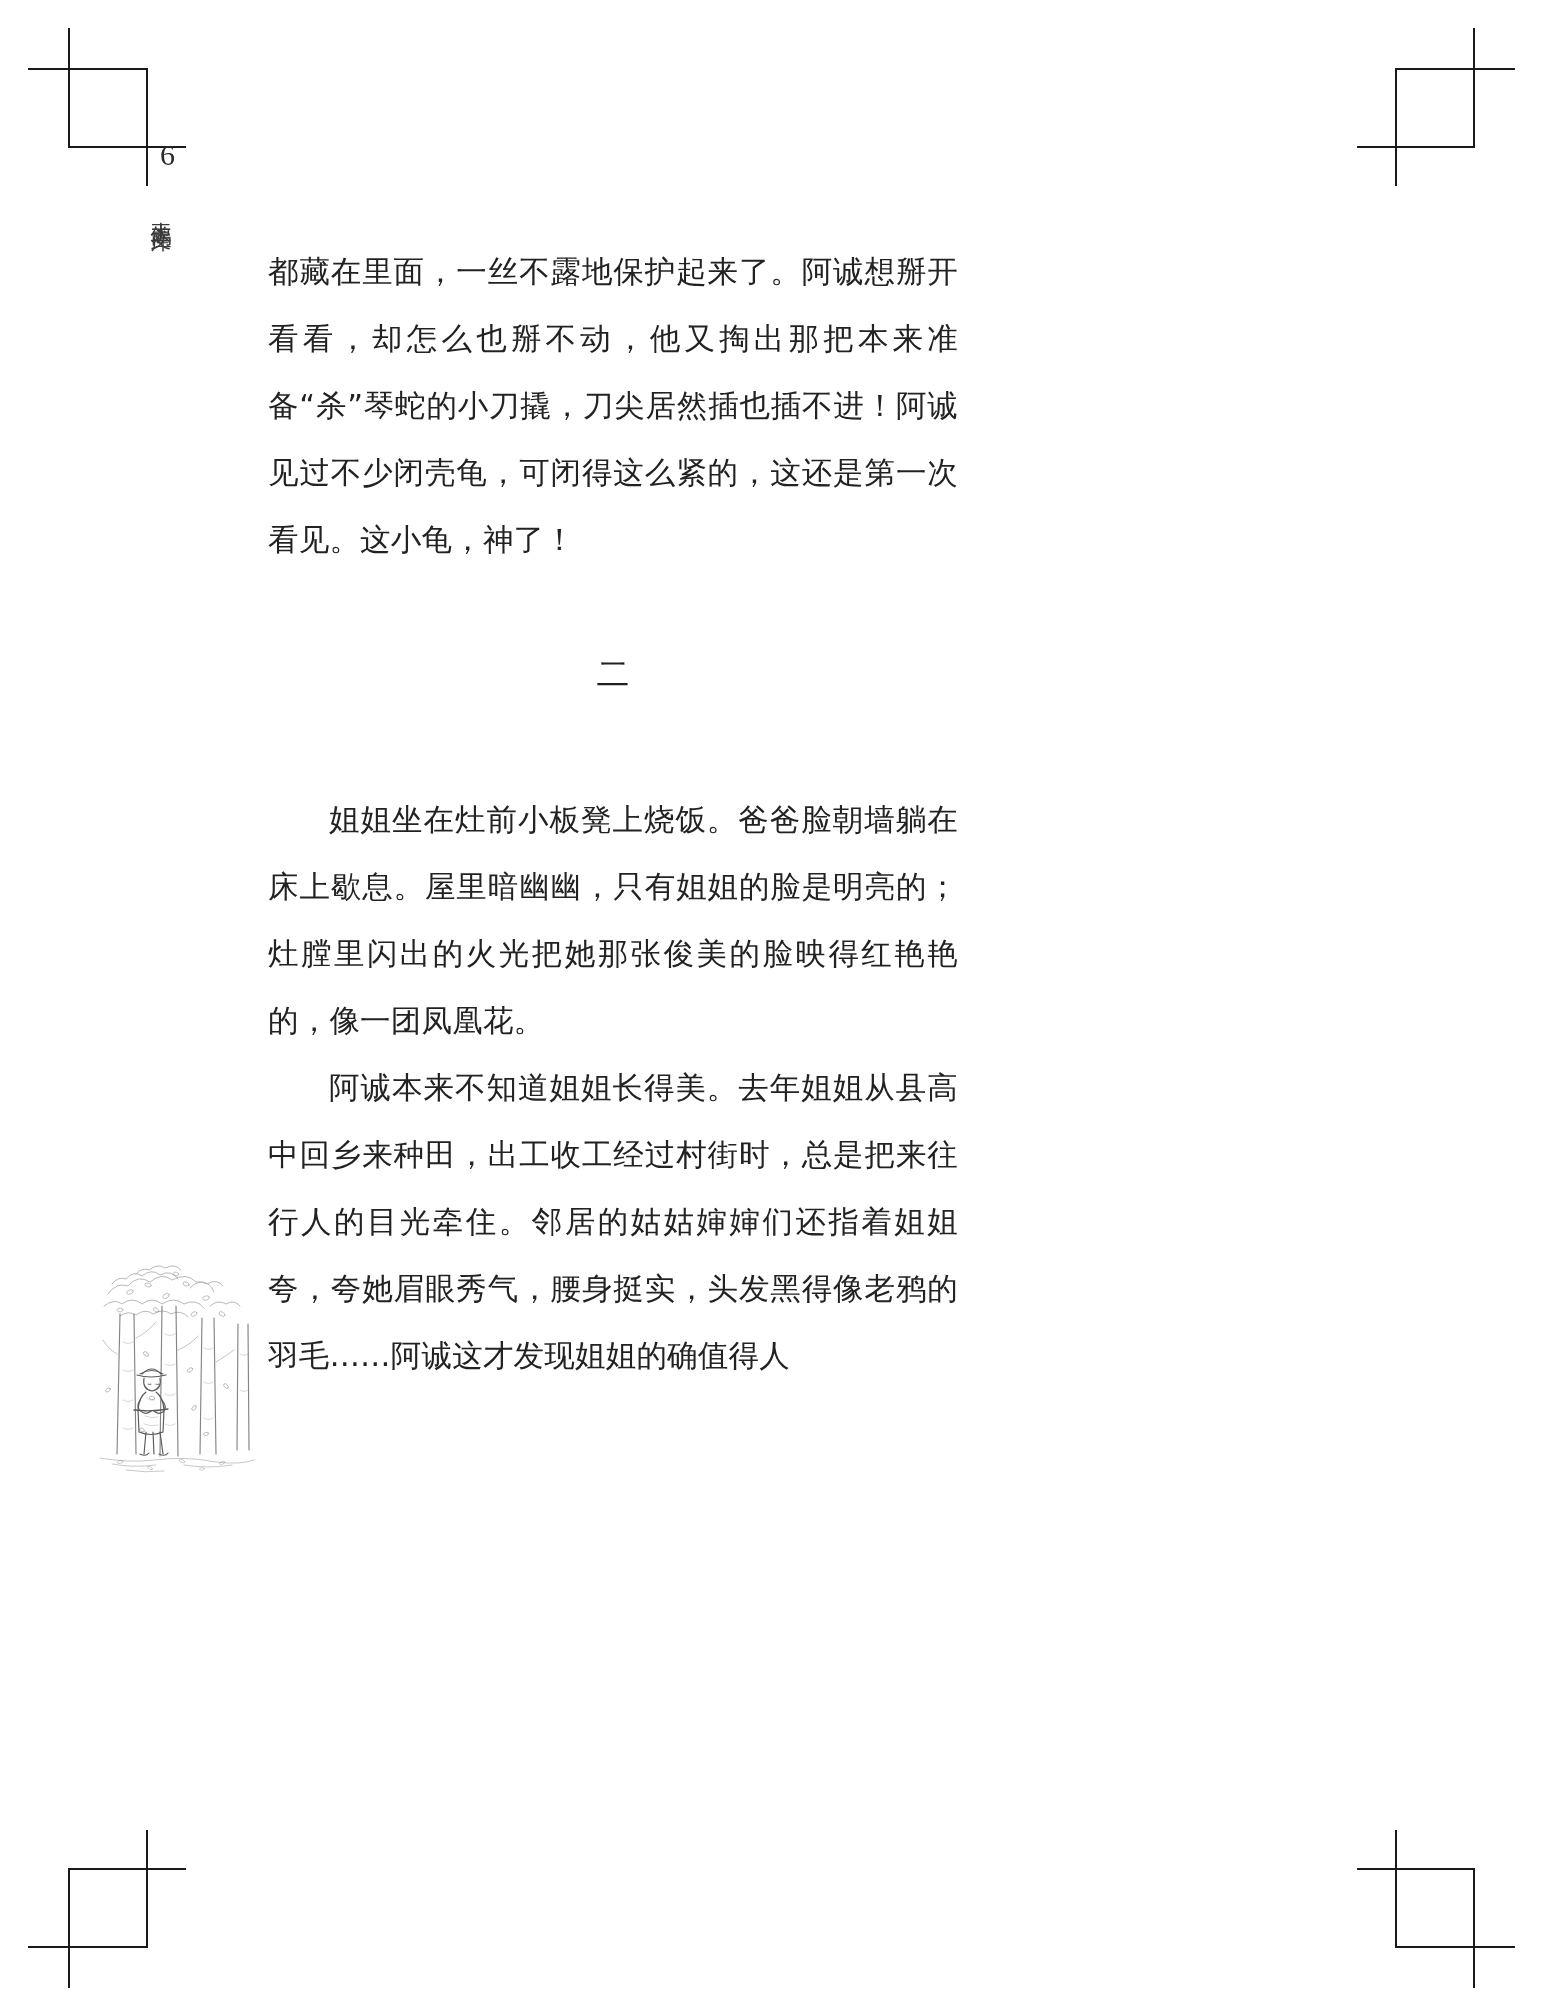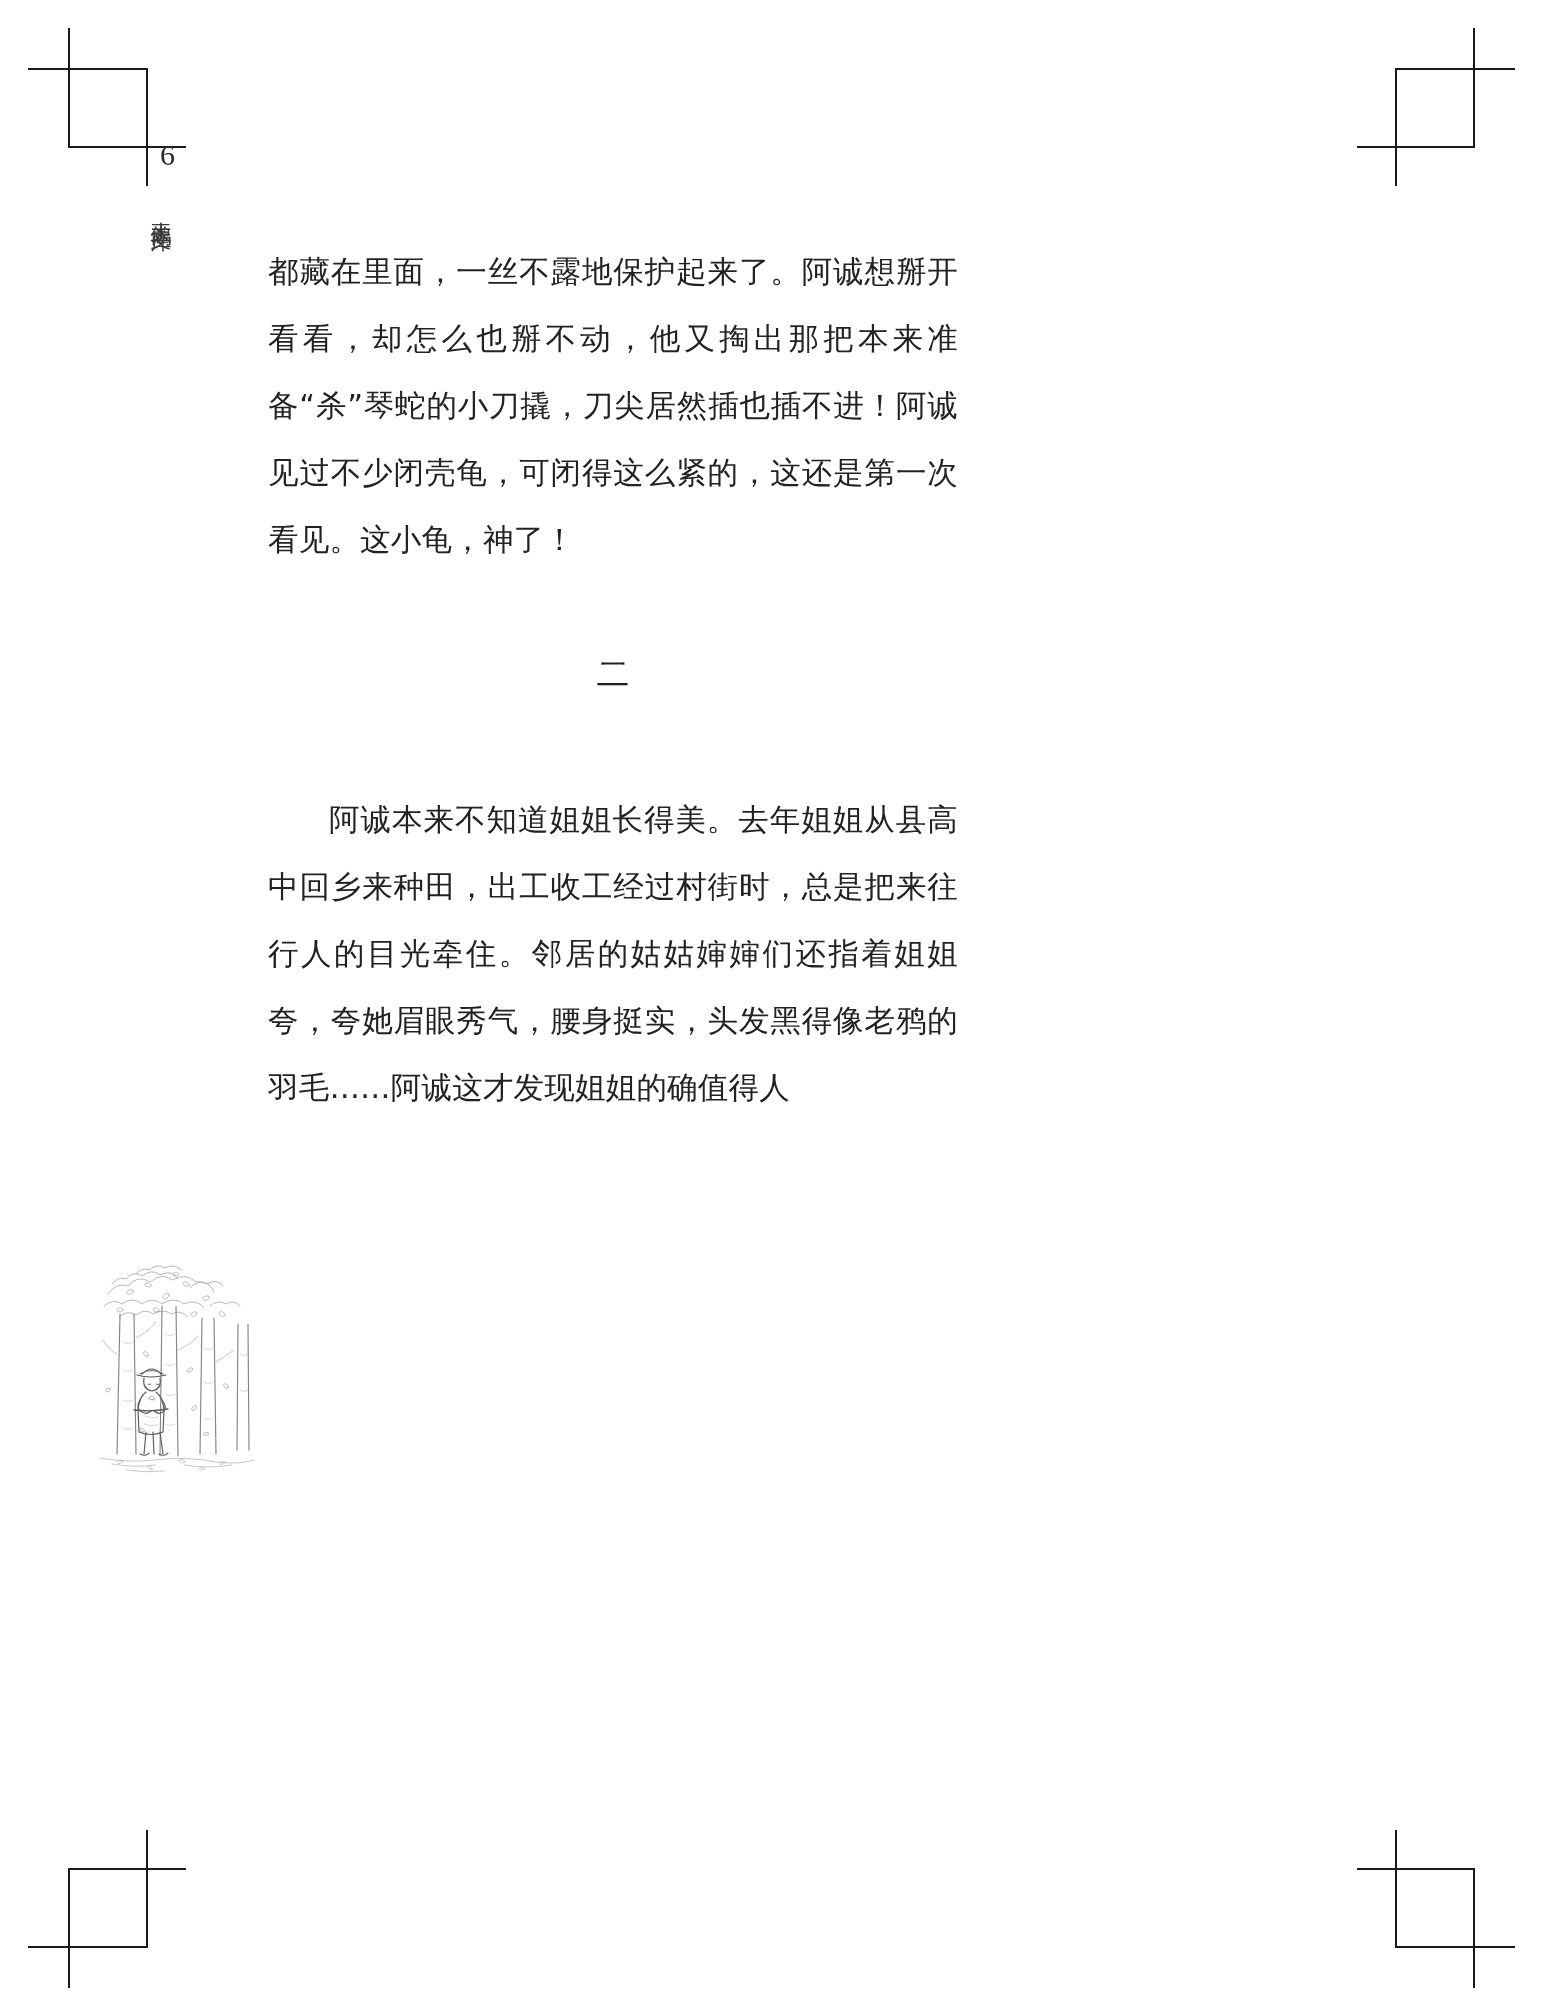--- a/index.html
+++ b/index.html
@@ -166,20 +166,21 @@
   <div class="folio">6</div>
 
   <div class="series-title">大王鸽文库</div>
 
   <div class="textblock">
 
     <p class="para first">都藏在里面，一丝不露地保护起来了。阿诚想掰开看看，却怎么也掰不动，他又掏出那把本来准备“杀”琴蛇的小刀撬，刀尖居然插也插不进！阿诚见过不少闭壳龟，可闭得这么紧的，这还是第一次看见。这小龟，神了！</p>
 
     <div class="section-mark">二</div>
 
+    <p class="para">姐姐坐在灶前小板凳上烧饭。爸爸脸朝墙躺在床上歇息。屋里暗幽幽，只有姐姐的脸是明亮的；灶膛里闪出的火光把她那张俊美的脸映得红艳艳的，像一团凤凰花。</p>
     <p class="para">阿诚本来不知道姐姐长得美。去年姐姐从县高中回乡来种田，出工收工经过村街时，总是把来往行人的目光牵住。邻居的姑姑婶婶们还指着姐姐夸，夸她眉眼秀气，腰身挺实，头发黑得像老鸦的羽毛……阿诚这才发现姐姐的确值得人</p>
 
   </div>
 
   <div class="illustration">
     <svg viewBox="0 0 172 222" xmlns="http://www.w3.org/2000/svg">
       <g stroke="#6f6f6f" fill="none" stroke-width="1" stroke-linecap="round">
 
         <g opacity="0.55" stroke-width="0.9">
           <path d="M18 36 q8 -12 20 -8 q10 -12 22 -4 q12 -10 22 -2 q14 -8 24 2 q14 -2 18 10"></path>

